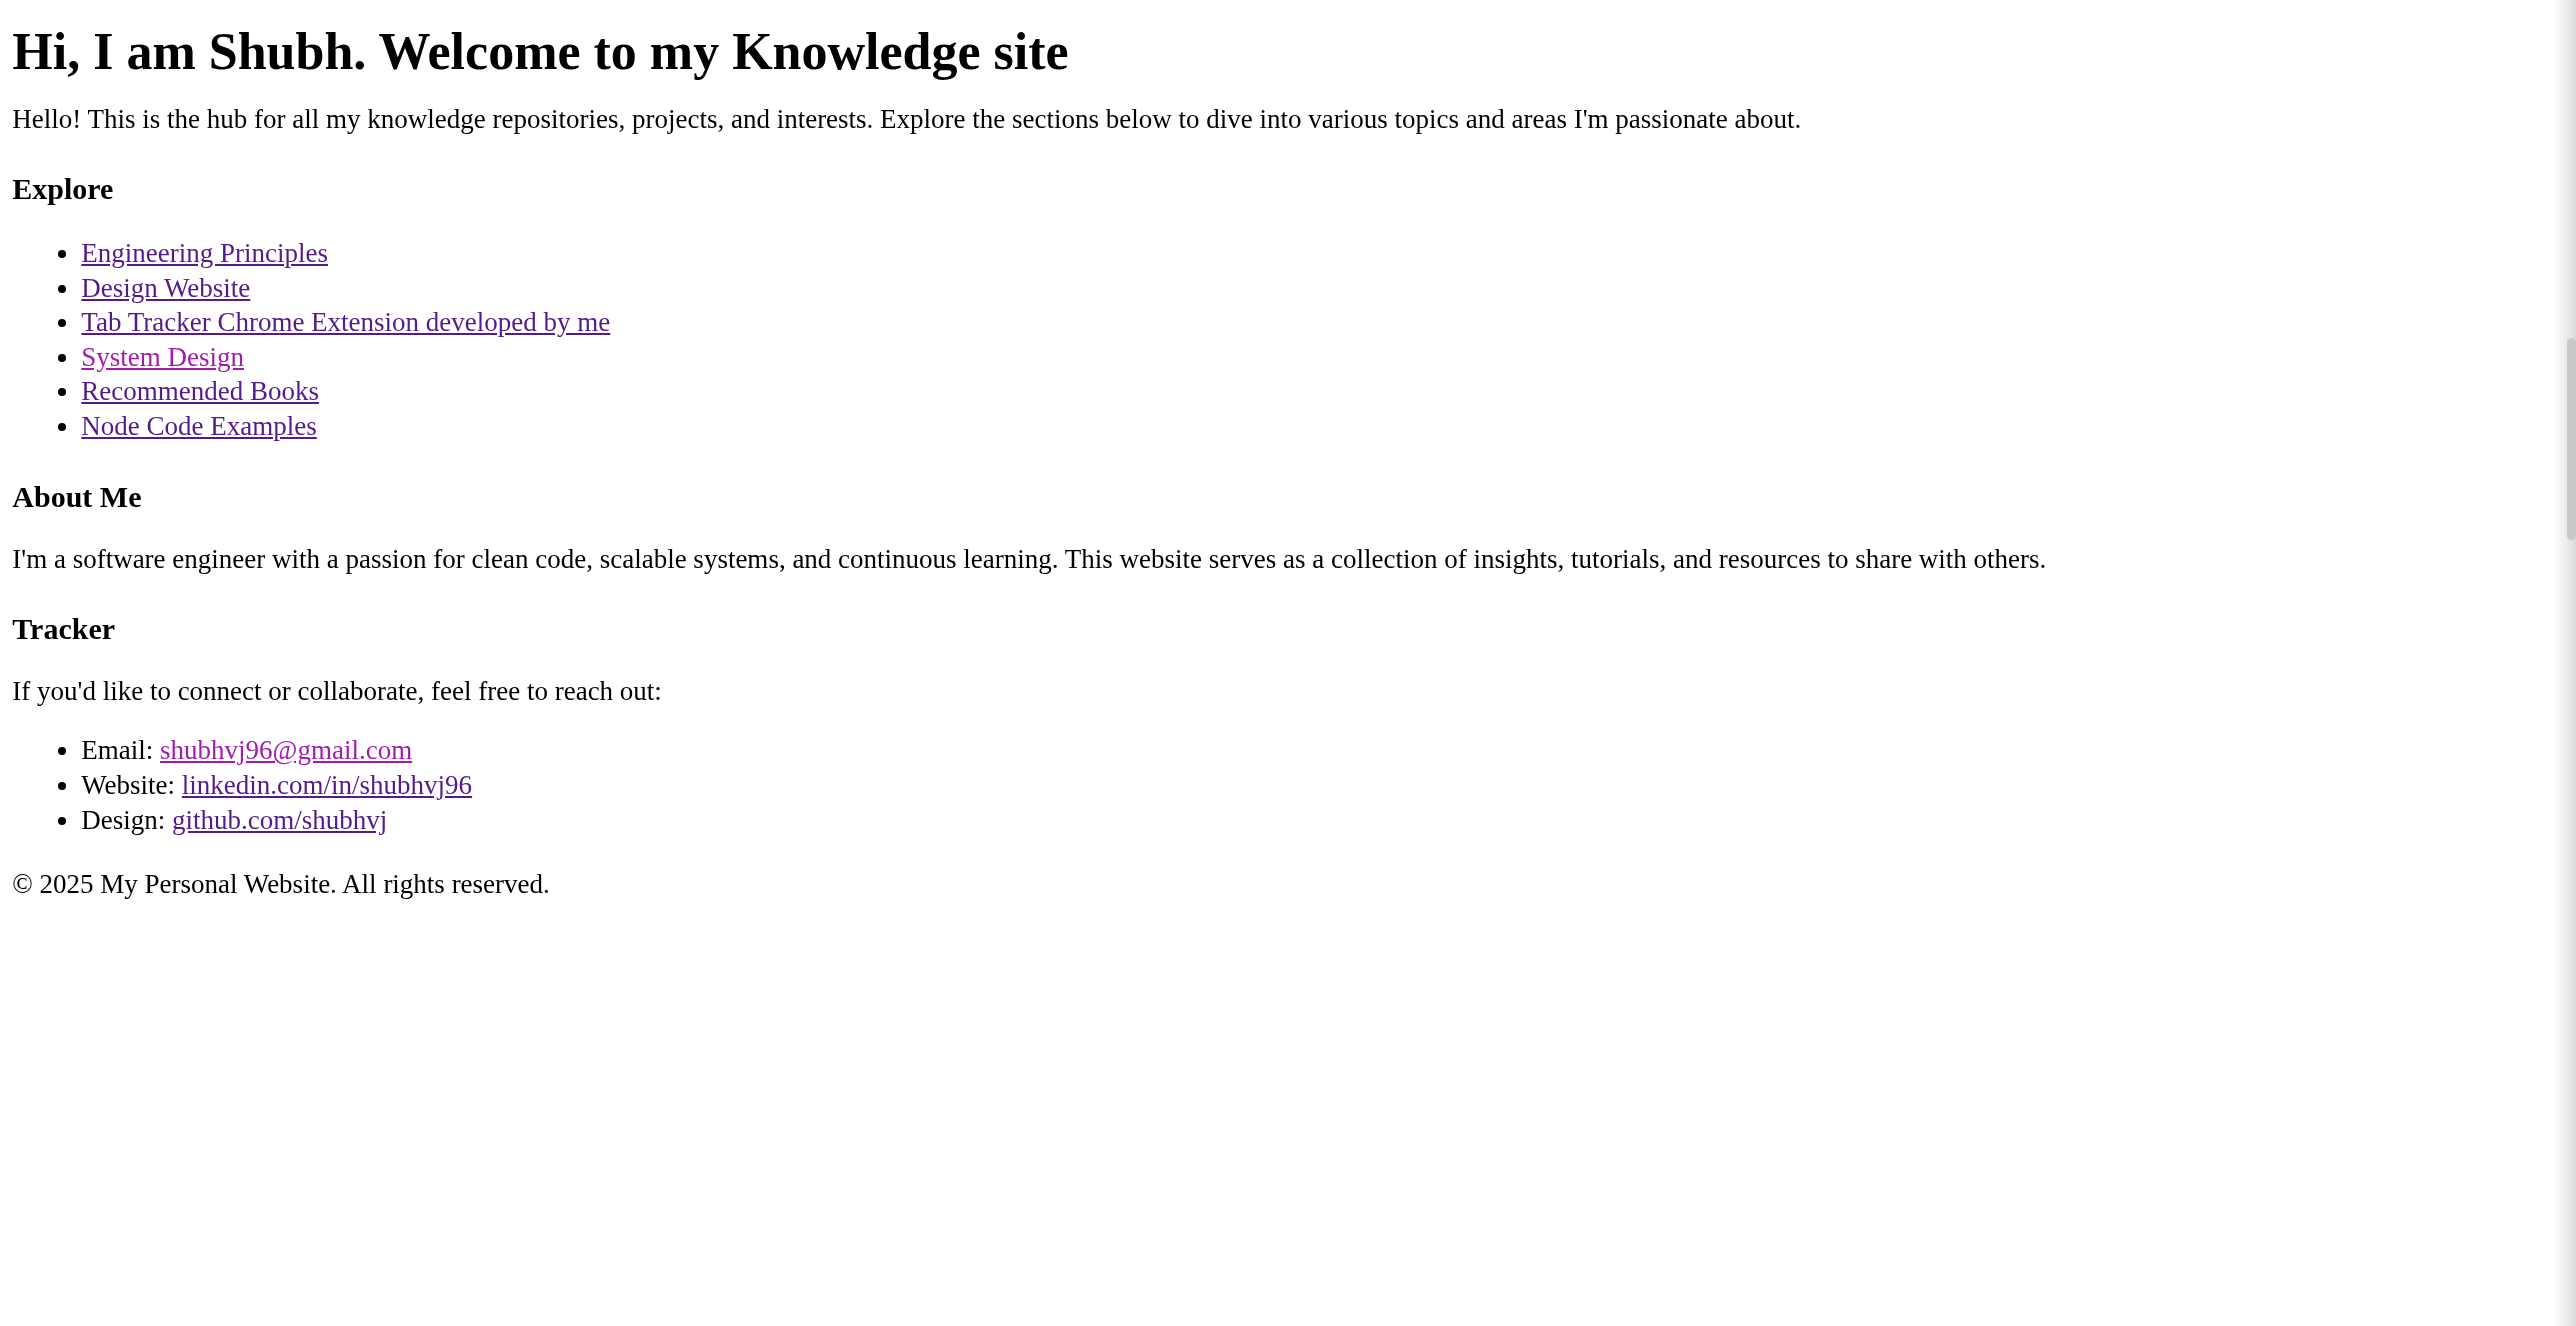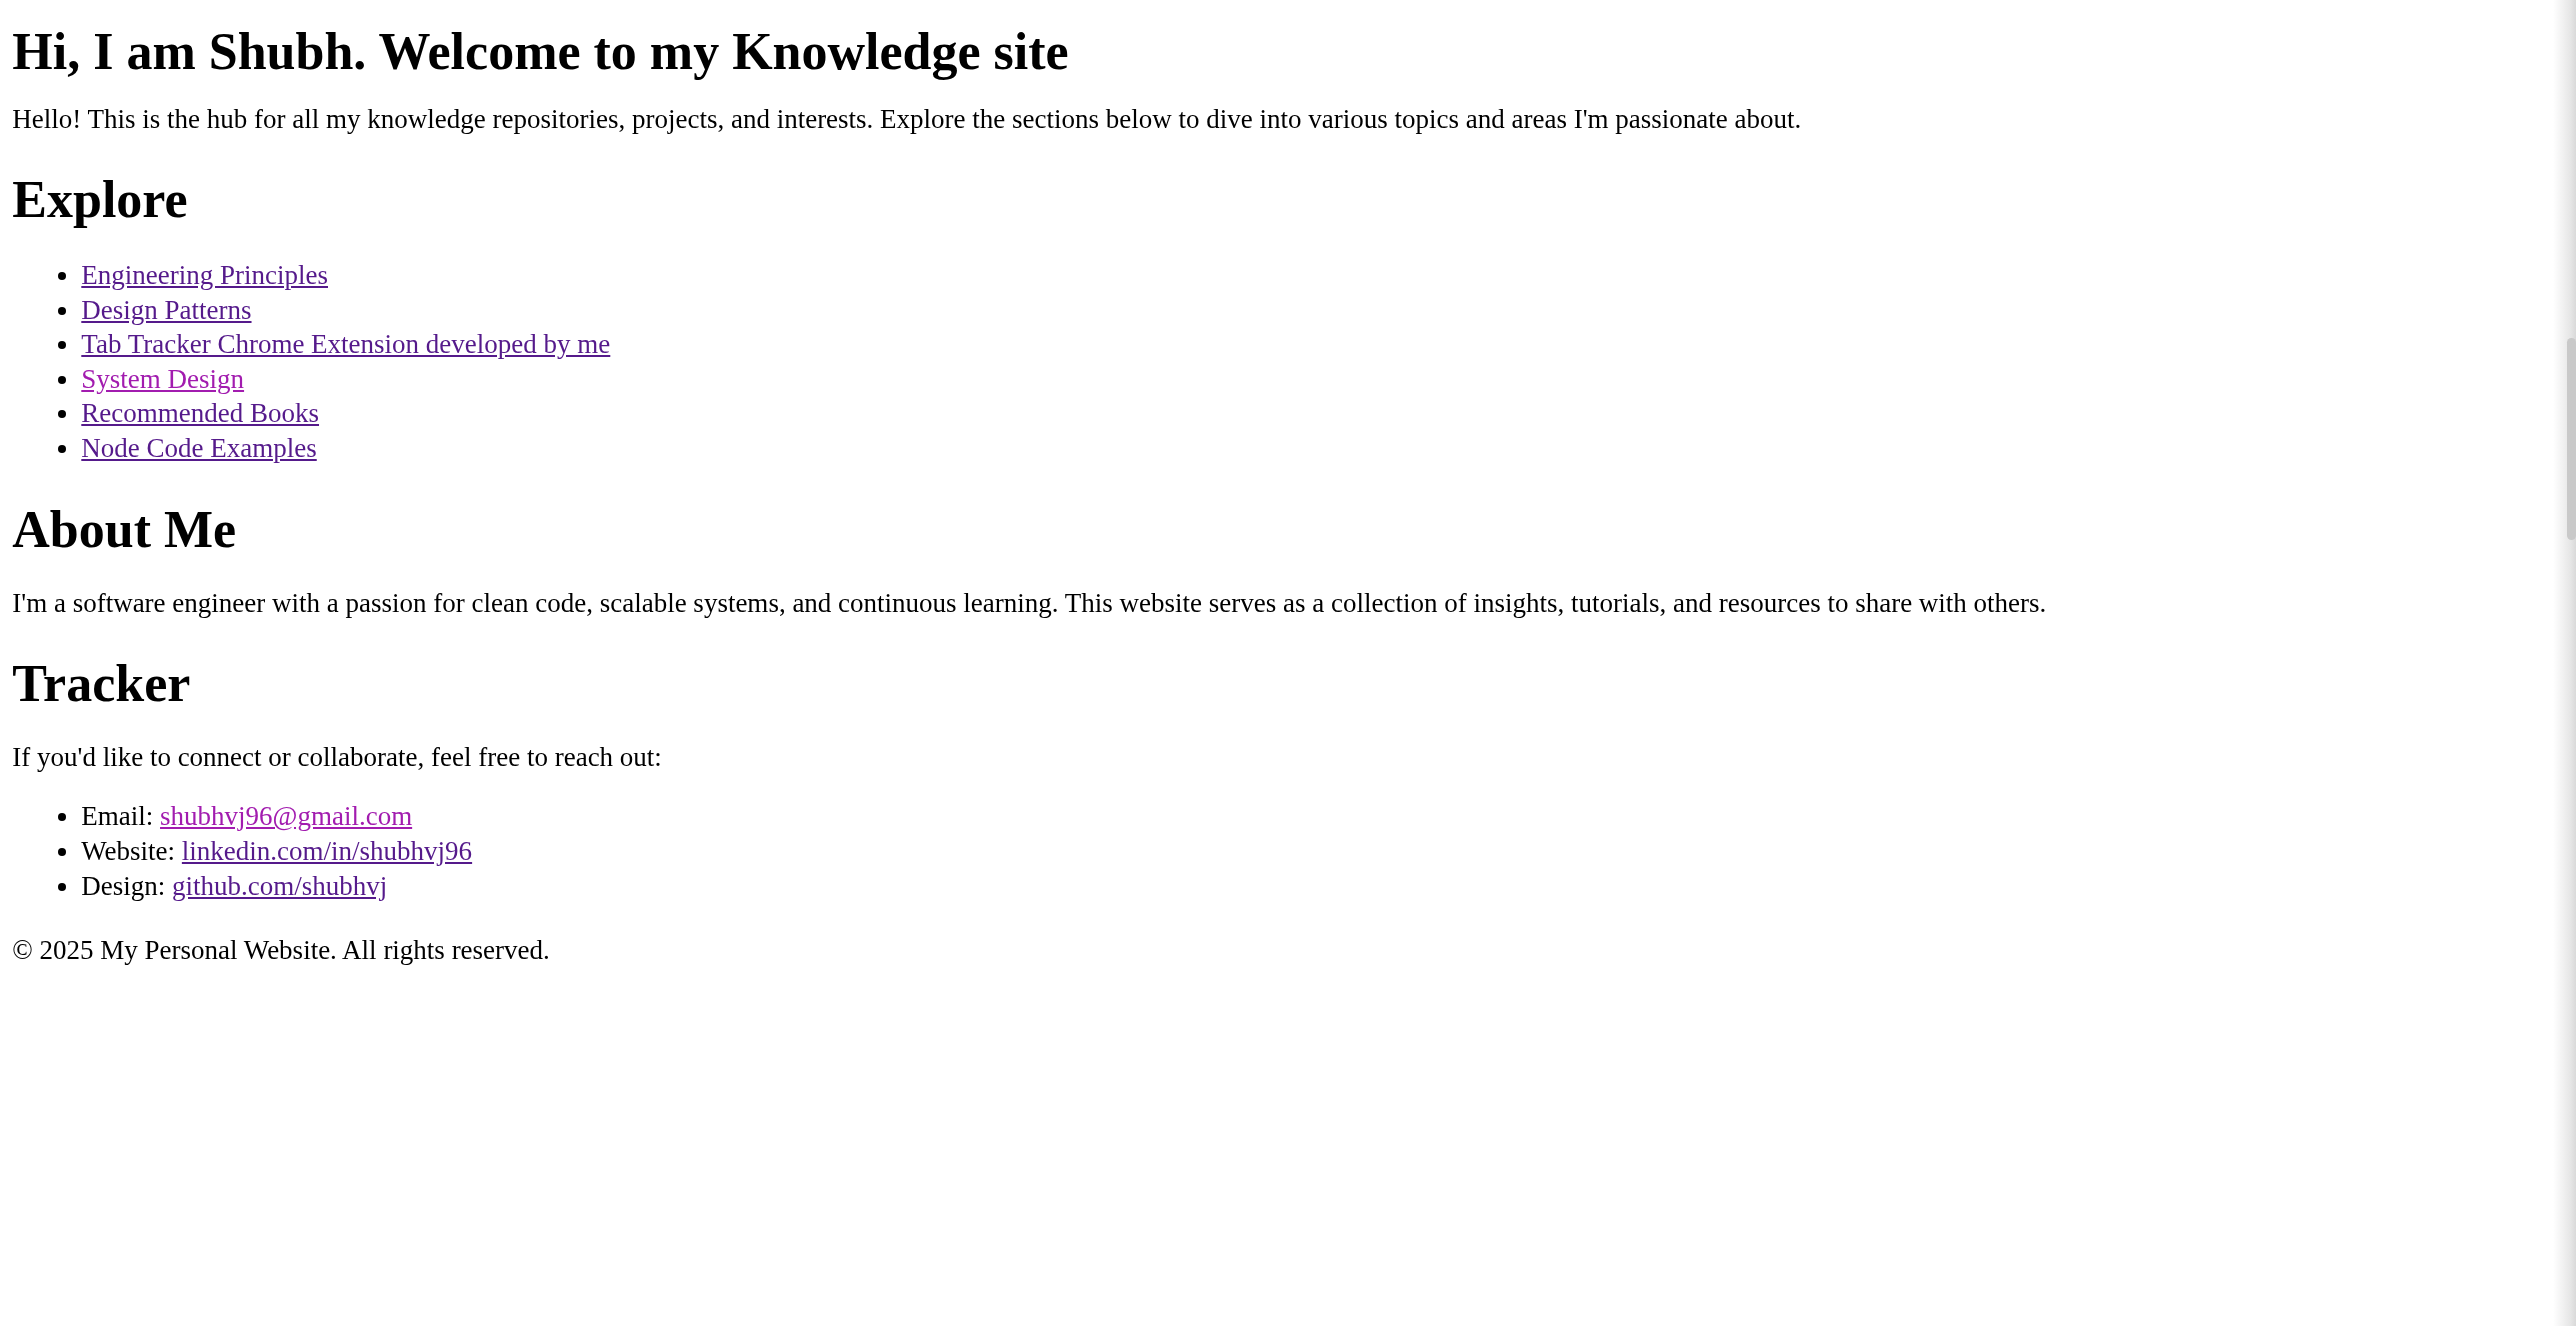--- a/index.html
+++ b/index.html
@@ -21,21 +21,21 @@
     width: 2427px;
   }
   h1 {
     font-size: 52px;
     line-height: 1.0;
     font-weight: bold;
     margin: 26px 0 26px 0;
     letter-spacing: 0px;
   }
   h2 {
-    font-size: 52px;
+    font-size: 30px;
     line-height: 1.0;
     font-weight: bold;
     margin: 39px 0 32px 0;
   }
   p {
     font-size: 27px;
     line-height: 1.15;
     margin: 26px 0 26px 0;
   }
   ul {
@@ -85,21 +85,21 @@
 <div class="page">
 
   <h1>Hi, I am Shubh. Welcome to my Knowledge site</h1>
 
   <p>Hello! This is the hub for all my knowledge repositories, projects, and interests. Explore the sections below to dive into various topics and areas I'm passionate about.</p>
 
   <h2>Explore</h2>
 
   <ul>
     <li><a href="#">Engineering Principles</a></li>
-    <li><a href="#">Design Patterns</a></li>
+    <li><a href="#">Design Website</a></li>
     <li><a href="#">Tab Tracker Chrome Extension developed by me</a></li>
     <li><a href="#" class="unvisited">System Design</a></li>
     <li><a href="#">Recommended Books</a></li>
     <li><a href="#">Node Code Examples</a></li>
   </ul>
 
   <h2>About Me</h2>
 
   <p>I'm a software engineer with a passion for clean code, scalable systems, and continuous learning. This website serves as a collection of insights, tutorials, and resources to share with others.</p>
 

